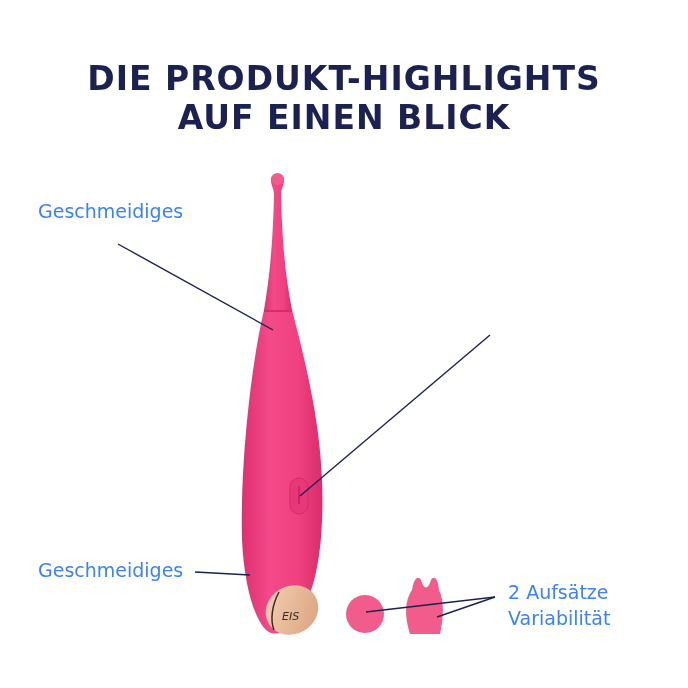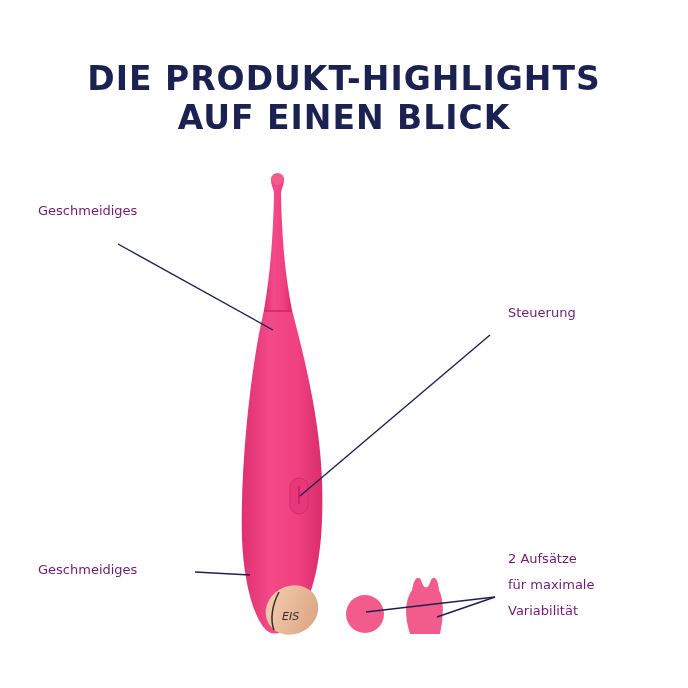--- a/index.html
+++ b/index.html
@@ -1,20 +1,20 @@
 <!DOCTYPE html>
 <html><head>
 <meta charset="utf-8">
 <style>
   html,body{margin:0;padding:0;background:#ffffff;}
   body{width:688px;height:688px;position:relative;overflow:hidden;font-family:"DejaVu Sans","Liberation Sans",sans-serif;color:#1b2150;}
   .title{position:absolute;left:0;width:688px;text-align:center;font-weight:bold;font-size:33px;letter-spacing:1px;color:#1b2150;line-height:44px;}
   .t1{top:57px;}
   .t2{top:96px;}
-  .label{position:absolute;font-size:13px;line-height:26px;color:#701a75;}
+  .label{position:absolute;font-size:19px;line-height:26px;color:#3b82f6;}
   svg.art{position:absolute;left:0;top:0;}
 </style>
 </head>
 <body>
 
 <div class="title t1">DIE PRODUKT-HIGHLIGHTS</div>
 <div class="title t2">AUF EINEN BLICK</div>
 
 <svg class="art" width="688" height="688" viewBox="0 0 688 688">
   <defs>
@@ -61,24 +61,22 @@
     <line x1="495" y1="597" x2="366" y2="612"></line>
     <line x1="495" y1="597" x2="437" y2="617"></line>
   </g>
 </svg>
 
 <div class="label" style="left:38px;top:198px;">
   <div>Geschmeidiges</div>
 </div>
 
 <div class="label" style="left:508px;top:300px;">
-  <div>Steuerung</div>
 </div>
 
 <div class="label" style="left:38px;top:557px;">
   <div>Geschmeidiges</div>
 </div>
 
-<div class="label" style="left:508px;top:546px;">
+<div class="label" style="left:508px;top:579px;">
   <div>2 Aufsätze</div>
-  <div>für maximale</div>
   <div>Variabilität</div>
 </div>
 
 </body></html>

